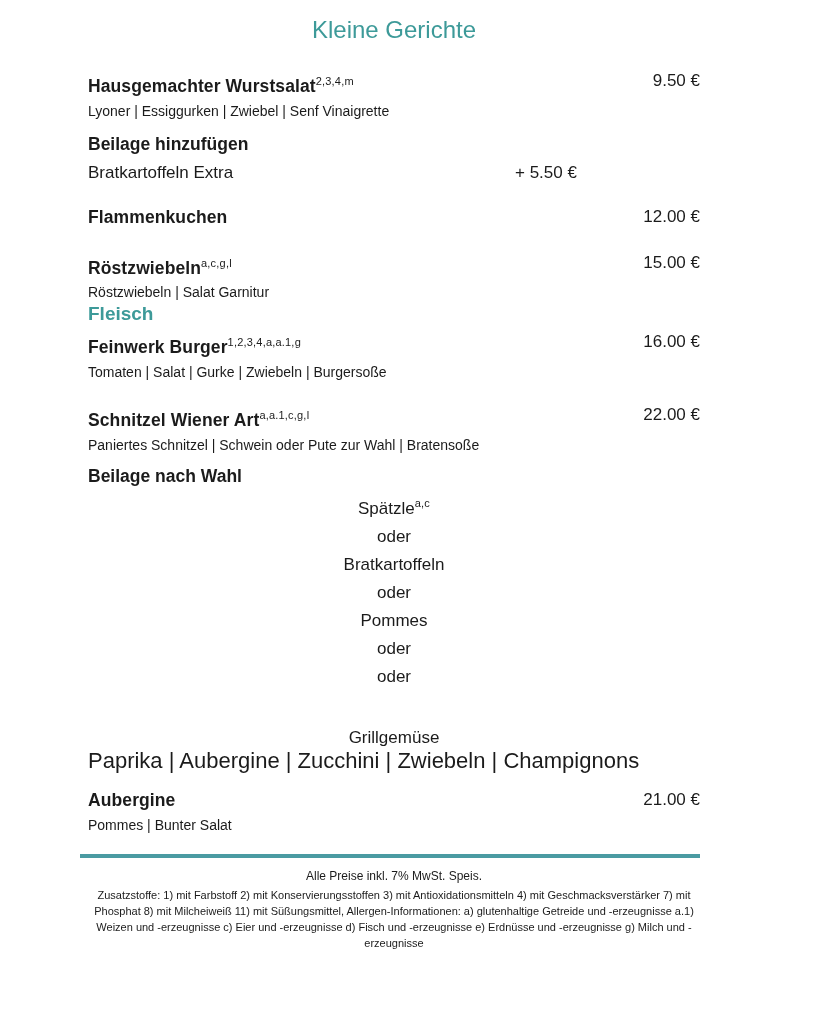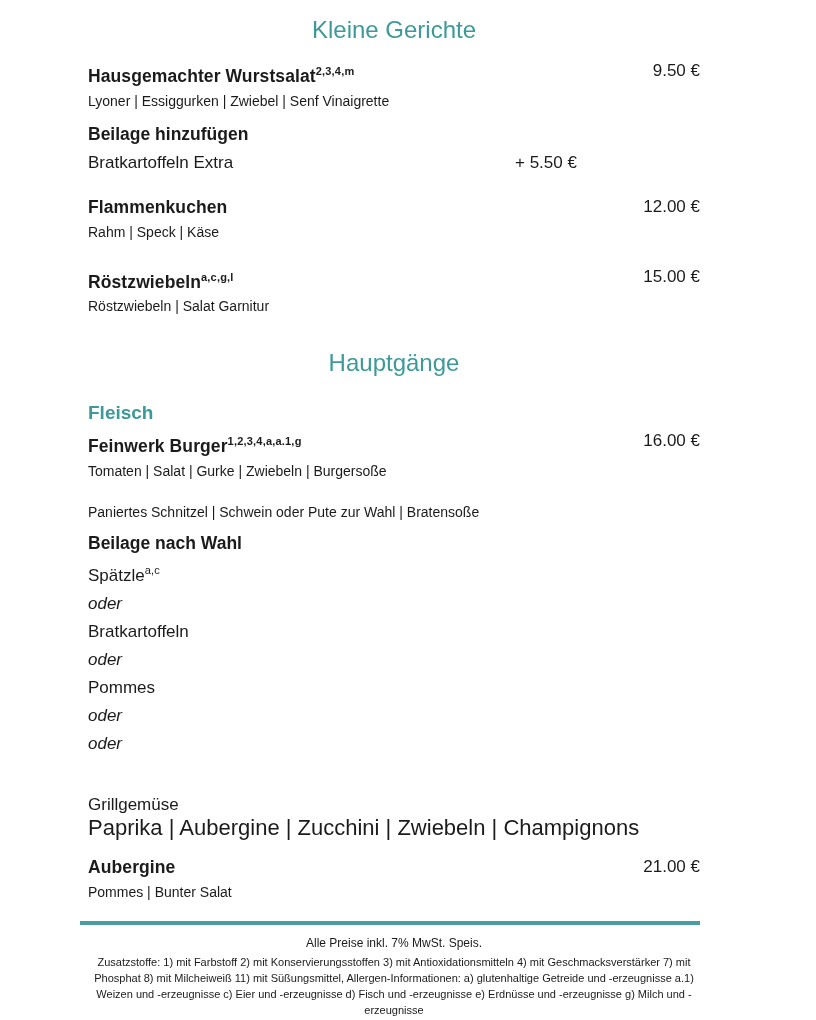--- a/index.html
+++ b/index.html
@@ -7,49 +7,49 @@
   html,body { margin:0; padding:0; }
   body {
     width:816px; height:1020px; background:#ffffff; overflow:hidden;
     font-family:"Liberation Sans","DejaVu Sans",sans-serif; color:var(--ink);
     -webkit-font-smoothing:antialiased;
   }
   .page { padding:16px 116px 0 88px; }
 
   .section-title {
     font-size:24px; font-weight:400; color:var(--accent);
-    text-align:center; margin:0 0 14px; line-height:1.2;
+    text-align:center; margin:0 0 24px; line-height:1.2;
   }
   .section-title.second { margin:32px 0 24px; }
   .subsection-title {
     font-size:19px; font-weight:700; color:var(--accent);
     text-align:left; margin:0 0 5px; line-height:22px;
   }
 
   .item { margin-bottom:20px; }
   .mb12 { margin-bottom:12px; }
   .mb22 { margin-bottom:22px; }
   .mb10 { margin-bottom:10px; }
   .mb17 { margin-bottom:17px; }
   .mb0  { margin-bottom:0; }
 
   .row { display:flex; justify-content:space-between; align-items:flex-start; line-height:24px; }
   .name { font-size:17.5px; font-weight:700; letter-spacing:0.1px; }
-  .sup  { font-size:11px; font-weight:700; vertical-align:super; letter-spacing:0.2px; }
+  .sup  { font-size:11px; font-weight:400; vertical-align:super; letter-spacing:0.2px; }
   .sup-normal { font-size:11px; font-weight:400; vertical-align:super; letter-spacing:0.2px; }
   .price { font-size:17px; font-weight:400; white-space:nowrap; line-height:24px; }
   .desc { font-size:14px; line-height:21px; margin-top:3px; }
 
   .addon-heading { font-size:17.5px; font-weight:700; line-height:21px; }
   .addon-row { position:relative; margin-top:7px; line-height:21px; font-size:17px; }
   .addon-price { position:absolute; left:427px; top:0; white-space:nowrap; }
 
   .options { margin-top:6px; }
-  .option-line { font-size:17px; line-height:21px; margin-bottom:7px; }
-  .option-line.oder { font-style:italic; }
+  .option-line { font-size:17px; line-height:21px; margin-bottom:7px;text-align:center; }
+  .option-line.oder { }
   .option-line.tight { margin-bottom:0;margin-top:40px; }
   .option-desc { font-size:22px; line-height:21px; margin-top:2px; }
 
   .rule { height:4px; background:var(--rule); margin:18px 0 0 -8px; }
 
   .footer { text-align:center; margin-top:11px; }
   .vat { font-size:12px; line-height:14px; }
   .additives { font-size:11px; line-height:16px; margin:4px auto 0; max-width:630px; }
 </style>
 </head>
@@ -73,44 +73,46 @@
       <span>Bratkartoffeln Extra</span>
       <span class="addon-price">+ 5.50 €</span>
     </div>
   </div>
 
   <div class="item mb22">
     <div class="row">
       <div class="name">Flammenkuchen</div>
       <div class="price">12.00 €</div>
     </div>
-    <div class="desc">Rahm | Speck | Käse</div>
   </div>
 
   <div class="item mb0">
     <div class="row">
       <div class="name"><span>Röstzwiebeln</span><span class="sup">a,c,g,l</span></div>
       <div class="price">15.00 €</div>
     </div>
     <div class="desc">Röstzwiebeln | Salat Garnitur</div>
   </div>
 
-  <h1 class="section-title second">Hauptgänge</h1>
 
   <h2 class="subsection-title">Fleisch</h2>
 
   <div class="item">
     <div class="row">
       <div class="name"><span>Feinwerk Burger</span><span class="sup">1,2,3,4,a,a.1,g</span></div>
       <div class="price">16.00 €</div>
     </div>
     <div class="desc">Tomaten | Salat | Gurke | Zwiebeln | Burgersoße</div>
   </div>
 
   <div class="item mb10">
+    <div class="row">
+      <div class="name"><span>Schnitzel Wiener Art</span><span class="sup">a,a.1,c,g,l</span></div>
+      <div class="price">22.00 €</div>
+    </div>
     <div class="desc">Paniertes Schnitzel | Schwein oder Pute zur Wahl | Bratensoße</div>
   </div>
 
   <div class="mb17">
     <div class="addon-heading">Beilage nach Wahl</div>
     <div class="options">
       <div class="option-line"><span>Spätzle</span><span class="sup-normal">a,c</span></div>
       <div class="option-line oder">oder</div>
       <div class="option-line">Bratkartoffeln</div>
       <div class="option-line oder">oder</div>

